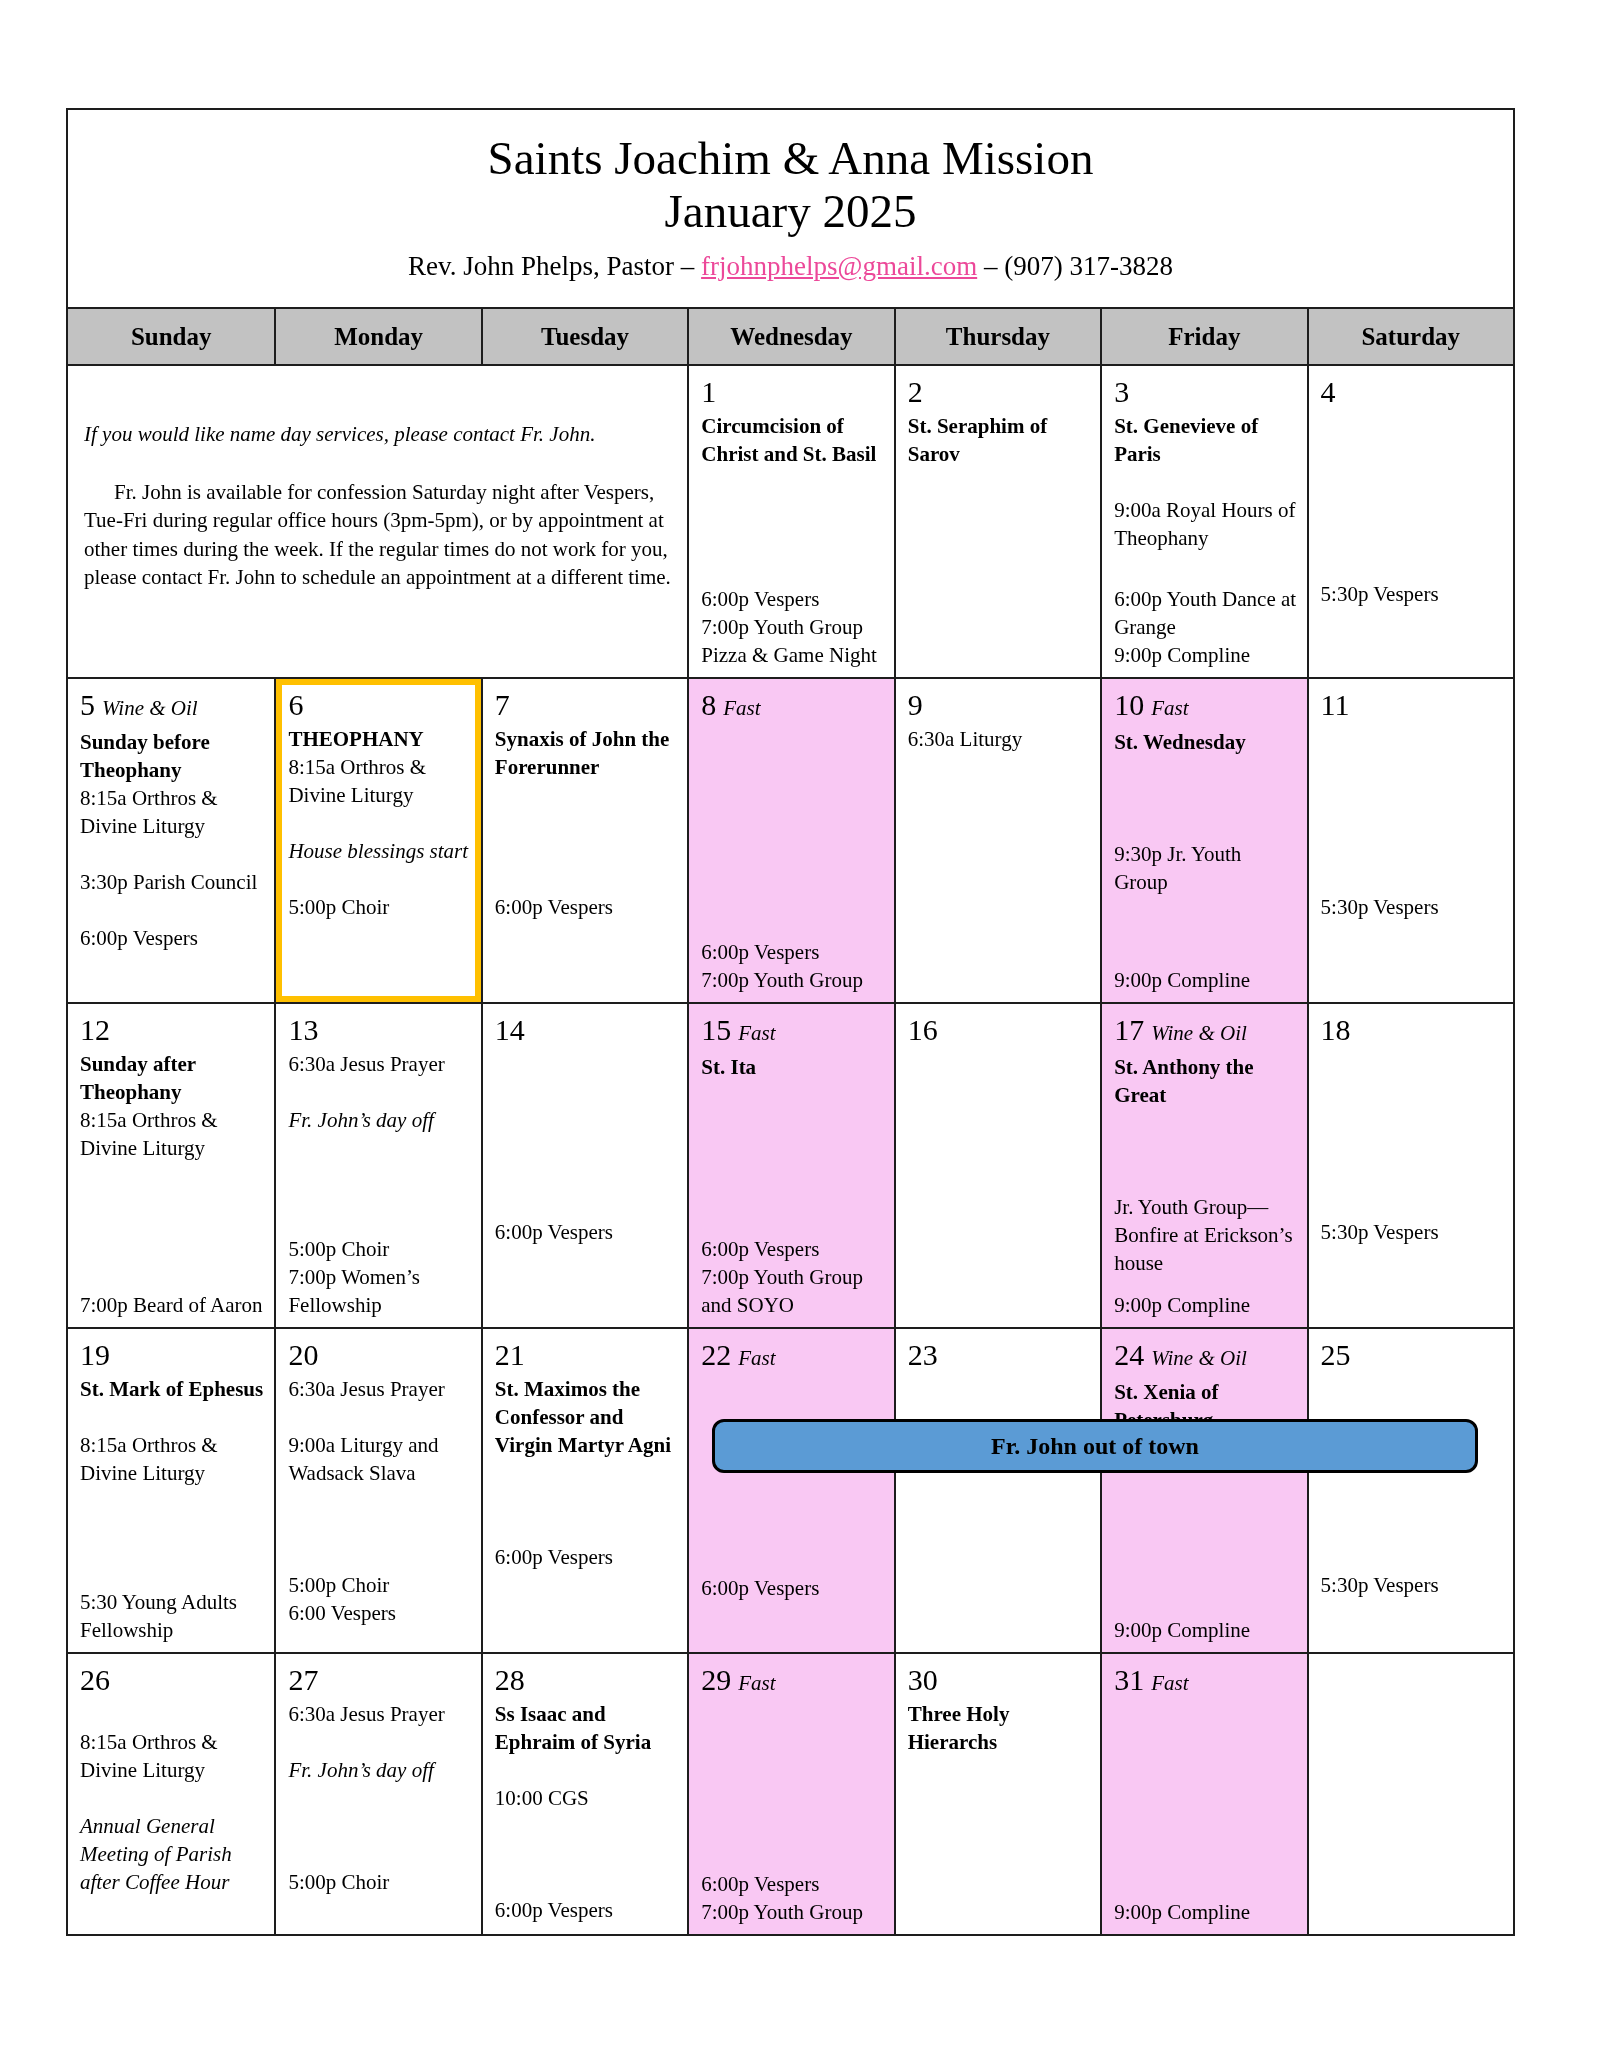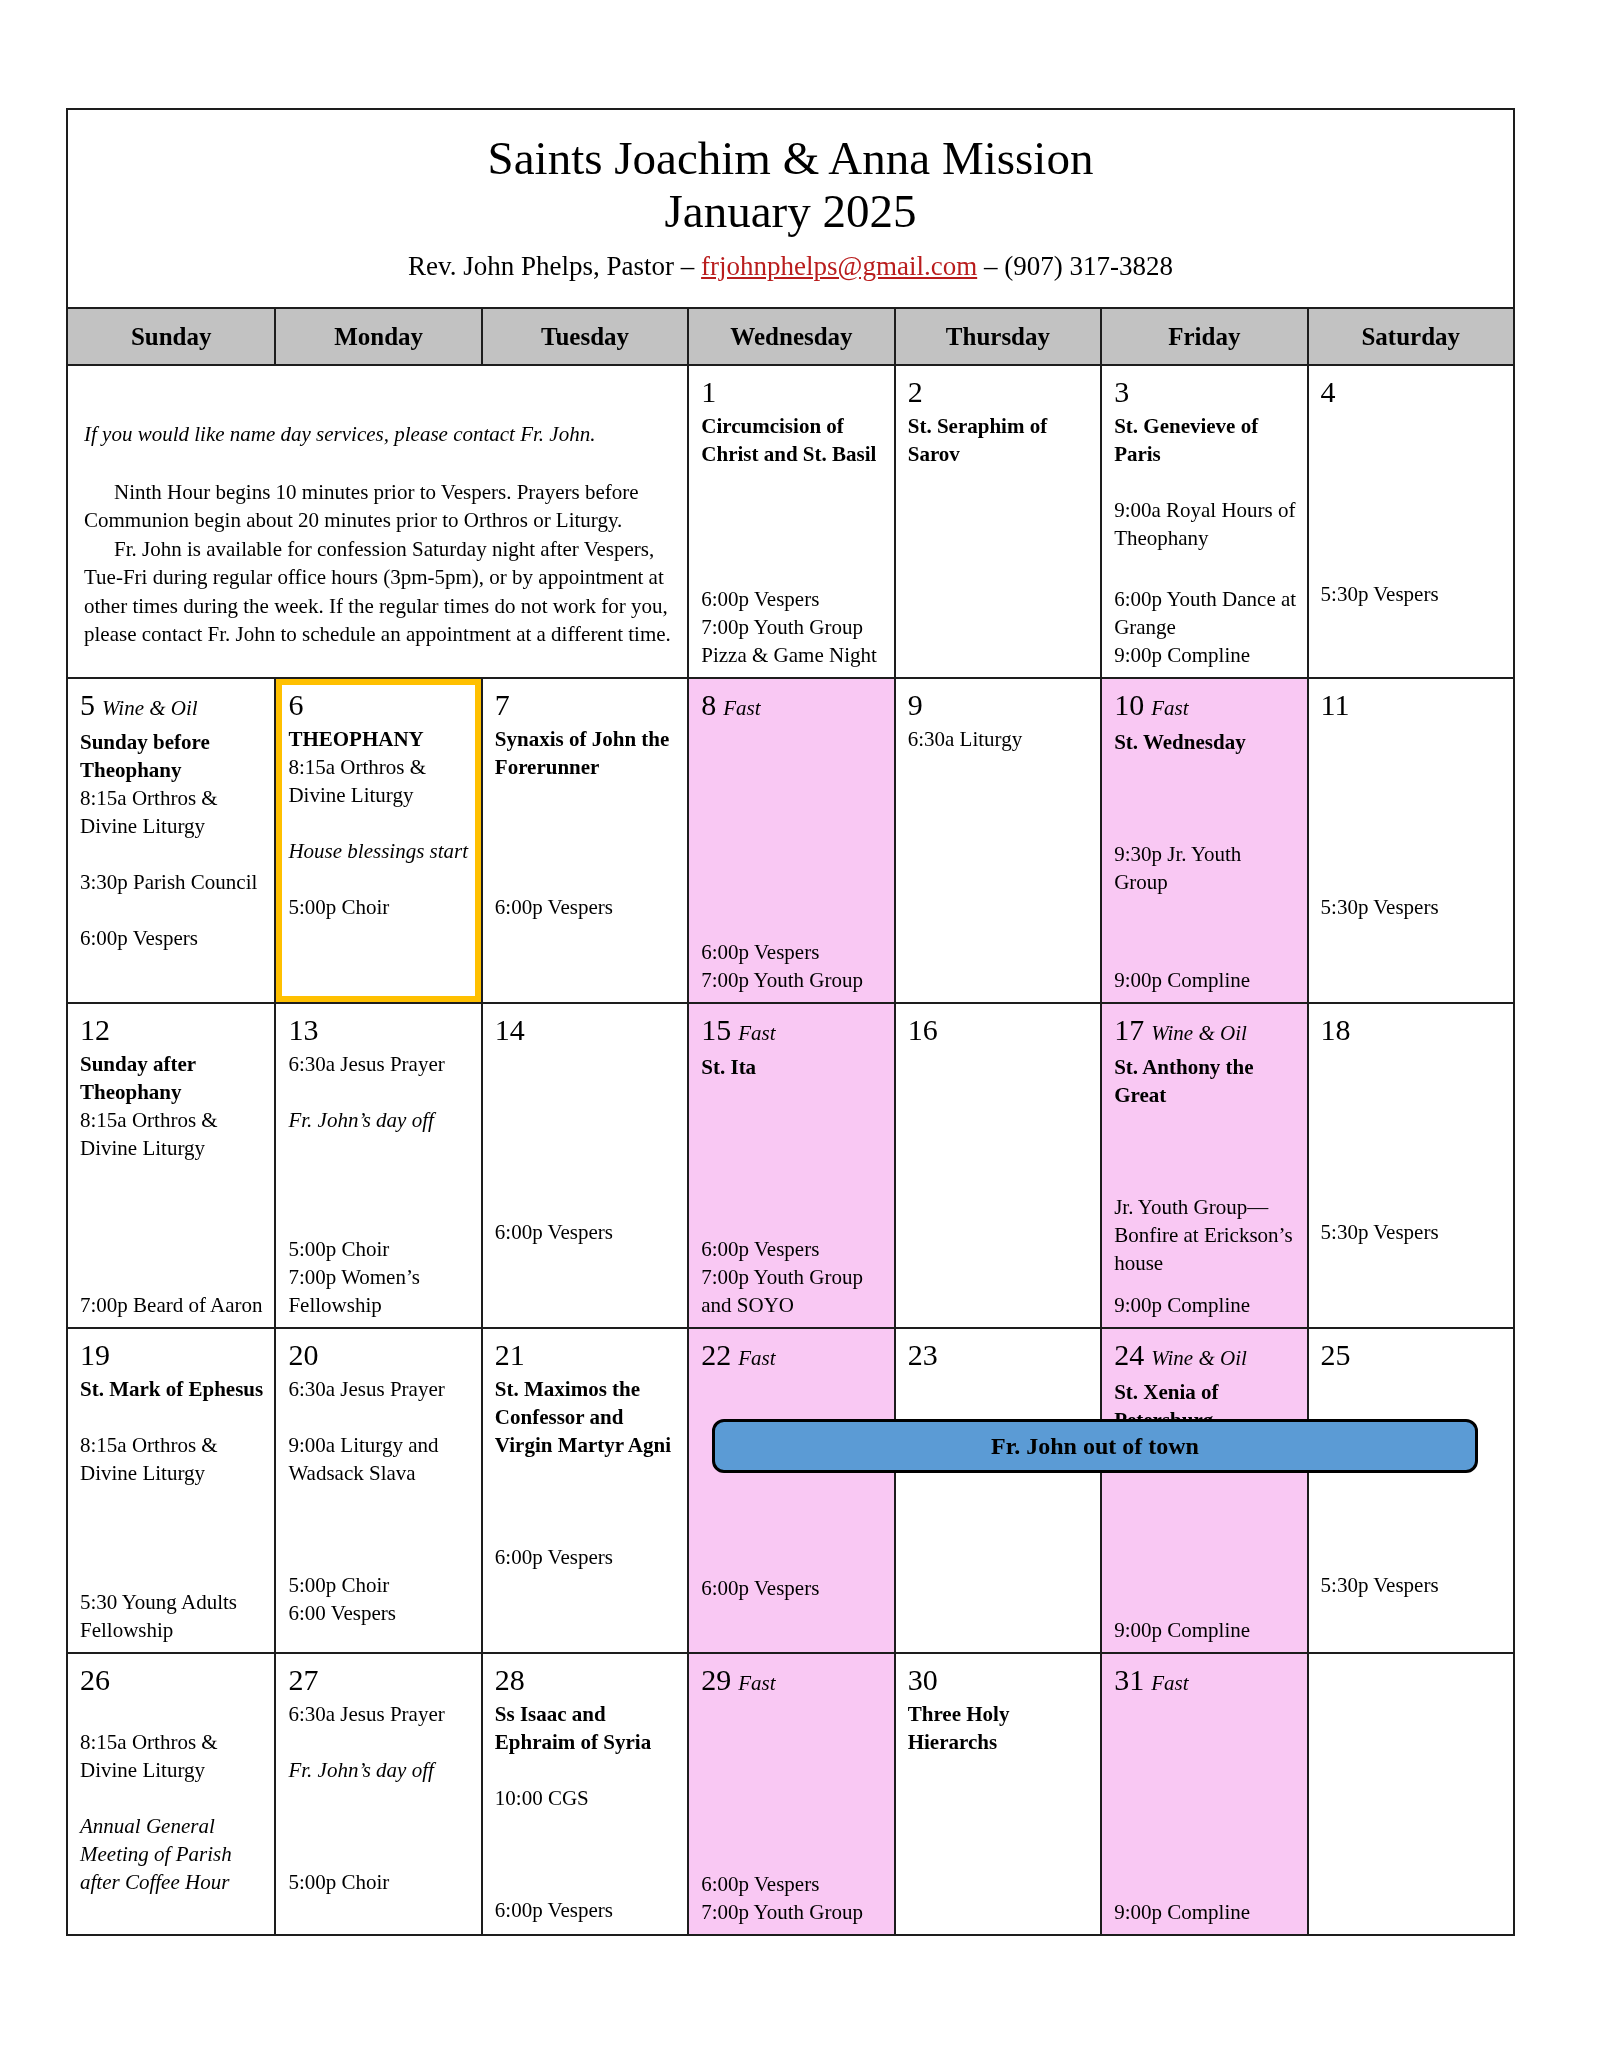--- a/index.html
+++ b/index.html
@@ -3,21 +3,21 @@
 <meta charset="utf-8">
 <style>
   html,body{margin:0;padding:0;background:#fff;}
   .sheet{position:relative;width:1600px;height:2071px;background:#fff;
          font-family:"Liberation Serif", serif;color:#000;overflow:hidden;}
   .outer{position:absolute;left:66px;top:108px;width:1449px;height:1828px;
          border:2px solid #1d1d1d;box-sizing:border-box;background:#fff;}
   .titleblock{padding-top:22px;text-align:center;}
   .title-line{font-size:47px;font-weight:normal;line-height:1.13;}
   .pastor{font-size:27px;margin-top:13px;}
-  .pastor a{color:#b91c1c;}
+  .pastor a{color:#ec4899;}
   .calendar{position:absolute;left:0;top:197px;width:100%;bottom:0;
             border-top:2px solid #1d1d1d;box-sizing:border-box;
             display:grid;grid-template-columns:repeat(7,1fr);
             grid-template-rows:55px 313px 325px 325px 325px auto;}
   .cell{border-left:2px solid #1d1d1d;border-top:2px solid #1d1d1d;
         box-sizing:border-box;position:relative;display:flex;flex-direction:column;
         padding:6px 8px 8px 12px;font-size:21px;line-height:28px;overflow:hidden;}
   .c0{border-left:none;}
   .hcell{border-top:none;background:#c2c2c2;display:flex;align-items:center;
          justify-content:center;font-weight:bold;font-size:25px;padding:0;}
@@ -52,21 +52,20 @@
       <div class="banner">Fr. John out of town</div>
     <div class="cell hcell c0">Sunday</div>
         <div class="cell hcell">Monday</div>
         <div class="cell hcell">Tuesday</div>
         <div class="cell hcell">Wednesday</div>
         <div class="cell hcell">Thursday</div>
         <div class="cell hcell">Friday</div>
         <div class="cell hcell">Saturday</div>
         <div class="cell notes c0" style="grid-column: span 3;">
           <div class="intro">If you would like name day services, please contact Fr. John.</div>
-          <p>Ninth Hour begins 10 minutes prior to Vespers. Prayers before Communion begin about 20 minutes prior to Orthros or Liturgy.</p>
           <p>Fr. John is available for confession Saturday night after Vespers, Tue-Fri during regular office hours (3pm-5pm), or by appointment at other times during the week. If the regular times do not work for you, please contact Fr. John to schedule an appointment at a different time.</p>
         </div>
         <div class="cell">
           <div class="daynum"><span>1</span></div>
           <div class="blk b">Circumcision of Christ and St. Basil</div>
           <div class="push">
             <div class="blk">6:00p Vespers</div>
             <div class="blk">7:00p Youth Group</div>
             <div class="blk">Pizza &amp; Game Night</div>
           </div>

